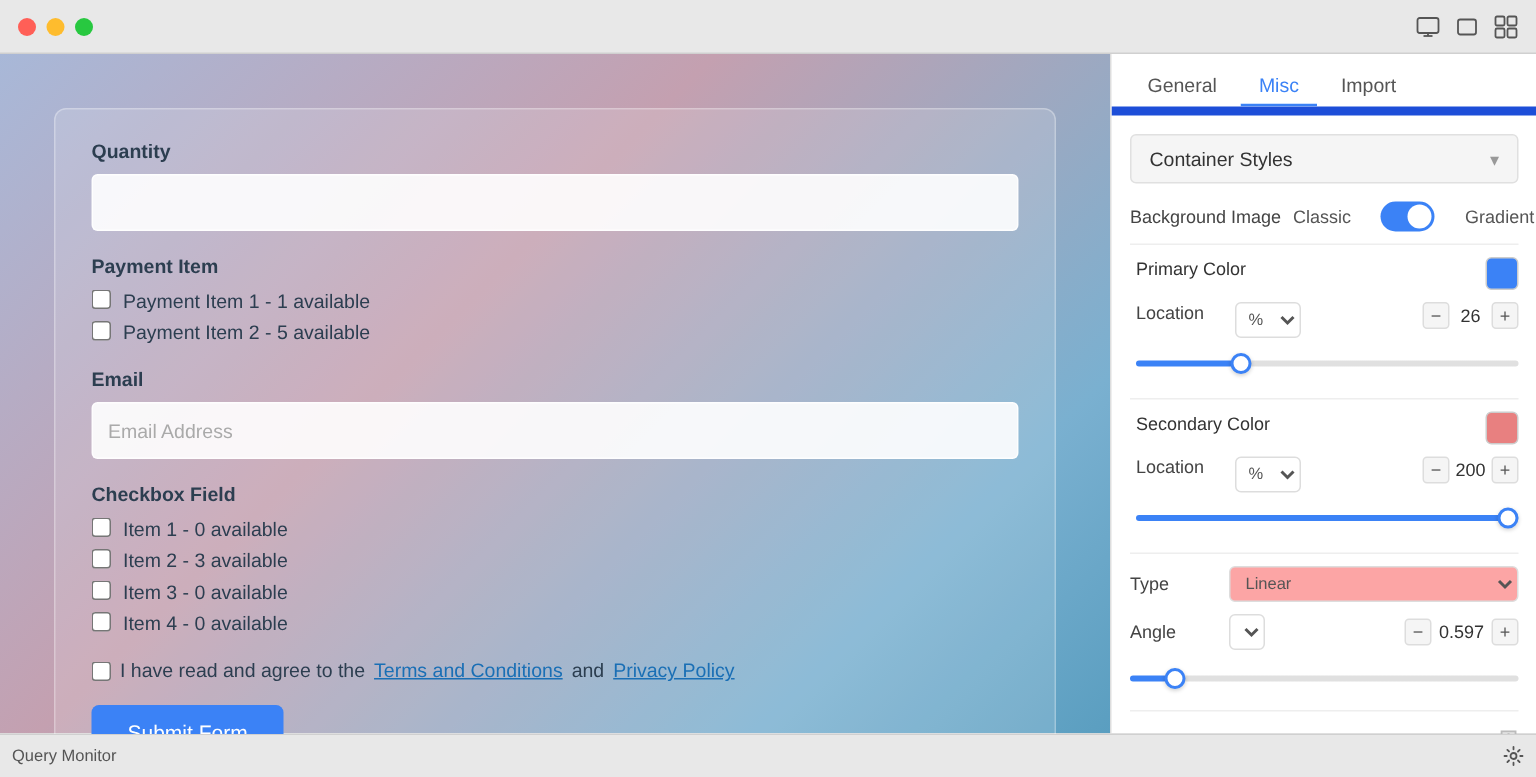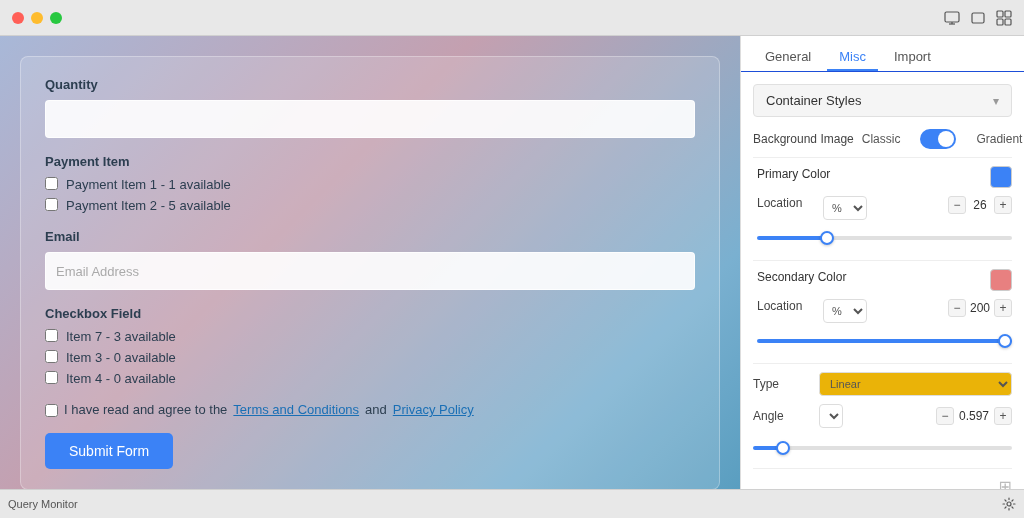--- a/index.html
+++ b/index.html
@@ -46,21 +46,21 @@
     .main-content {
       display: flex;
       flex: 1;
       overflow: hidden;
     }
 
     
     .form-preview {
       flex: 0 0 740px;
       background: linear-gradient(135deg, #a8b8d8 0%, #c4a0b0 40%, #7ab0d0 80%, #5a9ec0 100%);
-      padding: 20px;
+      padding: 36px;
       overflow-y: auto;
     }
 
     .form-card {
       background: rgba(255,255,255,0.15);
       border-radius: 8px;
       padding: 20px 24px;
       border: 1px solid rgba(255,255,255,0.3);
     }
 
@@ -149,21 +149,21 @@
       flex-direction: column;
       border-left: 1px solid #ddd;
       overflow: hidden;
     }
 
     
     .panel-tabs {
       display: flex;
       align-items: center;
       padding: 8px 12px 0;
-      border-bottom: 1px solid #1d4ed8;
+      border-bottom: 6px solid #1d4ed8;
       gap: 4px;
       flex-shrink: 0;
     }
 
     .tab-btn {
       padding: 5px 12px;
       border: none;
       background: transparent;
       font-size: 13px;
       color: #555;
@@ -357,21 +357,21 @@
       font-size: 12px;
       color: #444;
       min-width: 60px;
     }
 
     .prop-select {
       font-size: 11px;
       border: 1px solid #ddd;
       border-radius: 4px;
       padding: 2px 6px;
-      background: #eab308;
+      background: #fca5a5;
       color: #555;
       height: 24px;
       flex: 1;
     }
 
     .divider {
       height: 1px;
       background: #eee;
       margin: 8px 0;
     }
@@ -456,21 +456,25 @@
       <div class="form-group">
         <div class="form-section-label">Email</div>
         <input type="text" class="form-input" placeholder="Email Address" style="">
       </div>
 
       
       <div class="form-group">
         <div class="form-section-label">Checkbox Field</div>
         <div class="checkbox-item">
           <input type="checkbox" style="">
-          <span>Item 7 - 3 available</span>
+          <span>Item 1 - 0 available</span>
+        </div>
+        <div class="checkbox-item">
+          <input type="checkbox" style="">
+          <span>Item 2 - 3 available</span>
         </div>
         <div class="checkbox-item">
           <input type="checkbox" style="">
           <span>Item 3 - 0 available</span>
         </div>
         <div class="checkbox-item">
           <input type="checkbox" style="">
           <span>Item 4 - 0 available</span>
         </div>
       </div>

